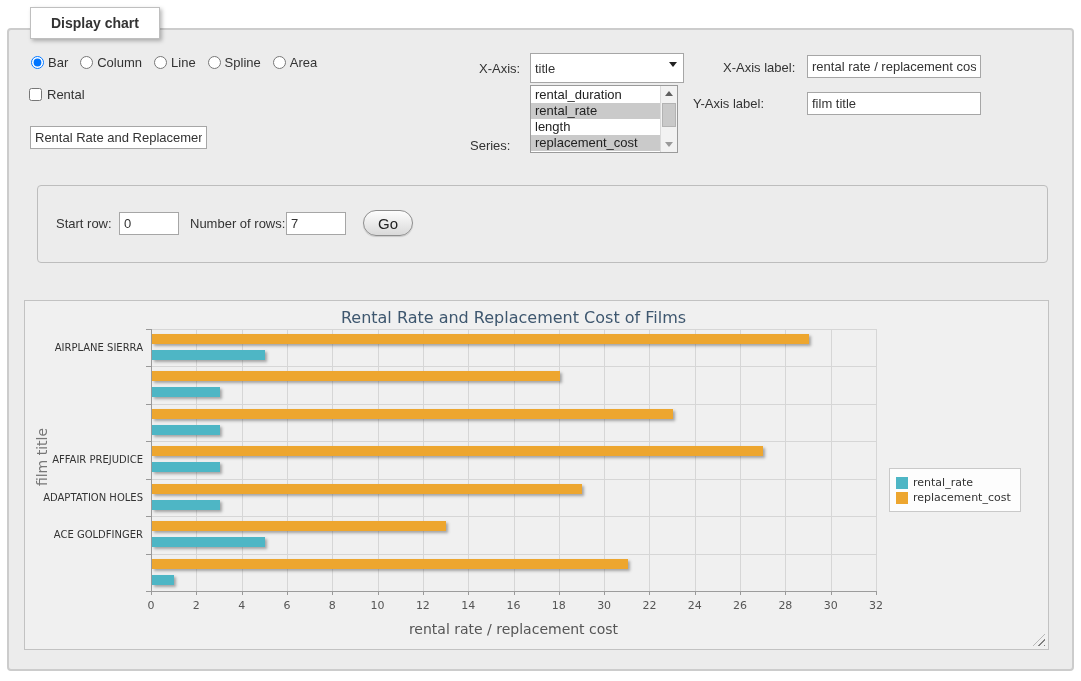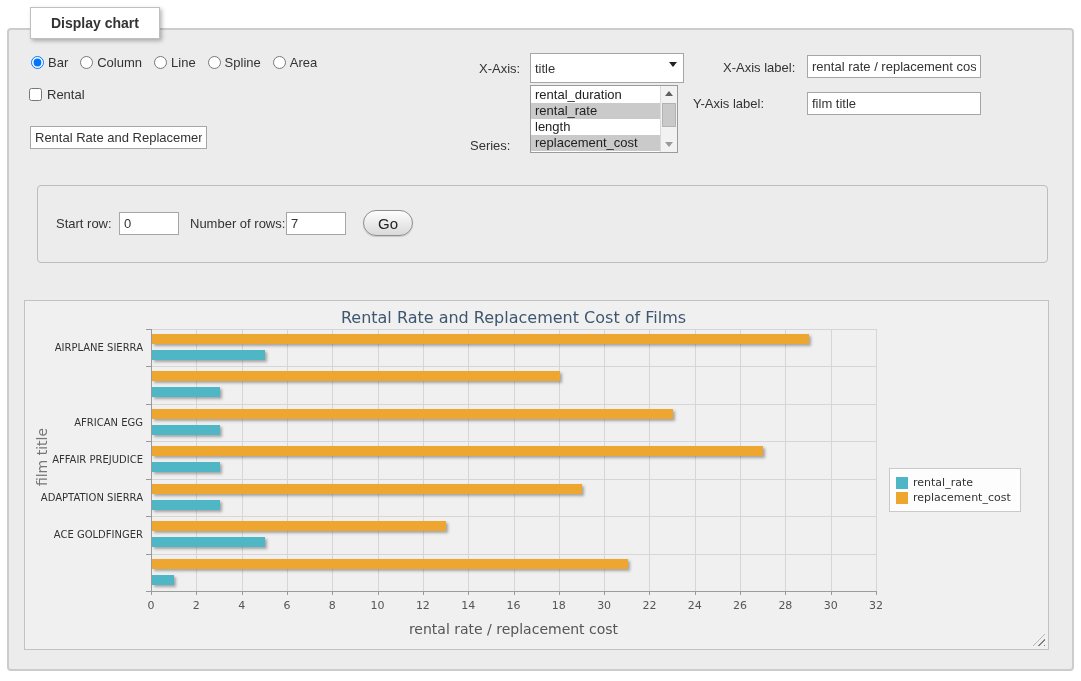--- a/index.html
+++ b/index.html
@@ -242,27 +242,26 @@
     <div class="grid-h" style="top: 215.143px; left: 126px; width: 725px;"></div>
     <div class="tick-l" style="top: 215.143px; left: 121px;"></div>
     <div class="grid-h" style="top: 252.571px; left: 126px; width: 725px;"></div>
     <div class="tick-l" style="top: 252.571px; left: 121px;"></div>
     <div class="tick-l" style="top: 290px; left: 121px;"></div>
     <div class="cat-label" style="top: 28px; height: 37.4286px; line-height: 37.4286px;">AIRPLANE SIERRA</div>
     <div class="bar" style="top: 33px; left: 127px; width: 656.805px; background: rgb(237, 166, 47);"></div>
     <div class="bar" style="top: 49px; left: 127px; width: 113.055px; background: rgb(78, 182, 197);"></div>
     <div class="bar" style="top: 70.4286px; left: 127px; width: 407.586px; background: rgb(237, 166, 47);"></div>
     <div class="bar" style="top: 86.4286px; left: 127px; width: 67.7422px; background: rgb(78, 182, 197);"></div>
-    <div class="cat-label" style="top: 102.857px; height: 37.4286px; line-height: 37.4286px;">AFRICAN EGG</div>
     <div class="bar" style="top: 107.857px; left: 127px; width: 520.867px; background: rgb(237, 166, 47);"></div>
     <div class="bar" style="top: 123.857px; left: 127px; width: 67.7422px; background: rgb(78, 182, 197);"></div>
     <div class="cat-label" style="top: 140.286px; height: 37.4286px; line-height: 37.4286px;">AFFAIR PREJUDICE</div>
     <div class="bar" style="top: 145.286px; left: 127px; width: 611.492px; background: rgb(237, 166, 47);"></div>
     <div class="bar" style="top: 161.286px; left: 127px; width: 67.7422px; background: rgb(78, 182, 197);"></div>
-    <div class="cat-label" style="top: 177.714px; height: 37.4286px; line-height: 37.4286px;">ADAPTATION SIERRA</div>
+    <div class="cat-label" style="top: 177.714px; height: 37.4286px; line-height: 37.4286px;">ADAPTATION HOLES</div>
     <div class="bar" style="top: 182.714px; left: 127px; width: 430.242px; background: rgb(237, 166, 47);"></div>
     <div class="bar" style="top: 198.714px; left: 127px; width: 67.7422px; background: rgb(78, 182, 197);"></div>
     <div class="cat-label" style="top: 215.143px; height: 37.4286px; line-height: 37.4286px;">ACE GOLDFINGER</div>
     <div class="bar" style="top: 220.143px; left: 127px; width: 294.305px; background: rgb(237, 166, 47);"></div>
     <div class="bar" style="top: 236.143px; left: 127px; width: 113.055px; background: rgb(78, 182, 197);"></div>
     <div class="bar" style="top: 257.571px; left: 127px; width: 475.555px; background: rgb(237, 166, 47);"></div>
     <div class="bar" style="top: 273.571px; left: 127px; width: 22.4297px; background: rgb(78, 182, 197);"></div>
     <div class="axis-y" style="left: 126px; top: 28px; height: 263px;"></div>
     <div class="axis-x" style="left: 126px; top: 290px; width: 726px;"></div>
   </div>

